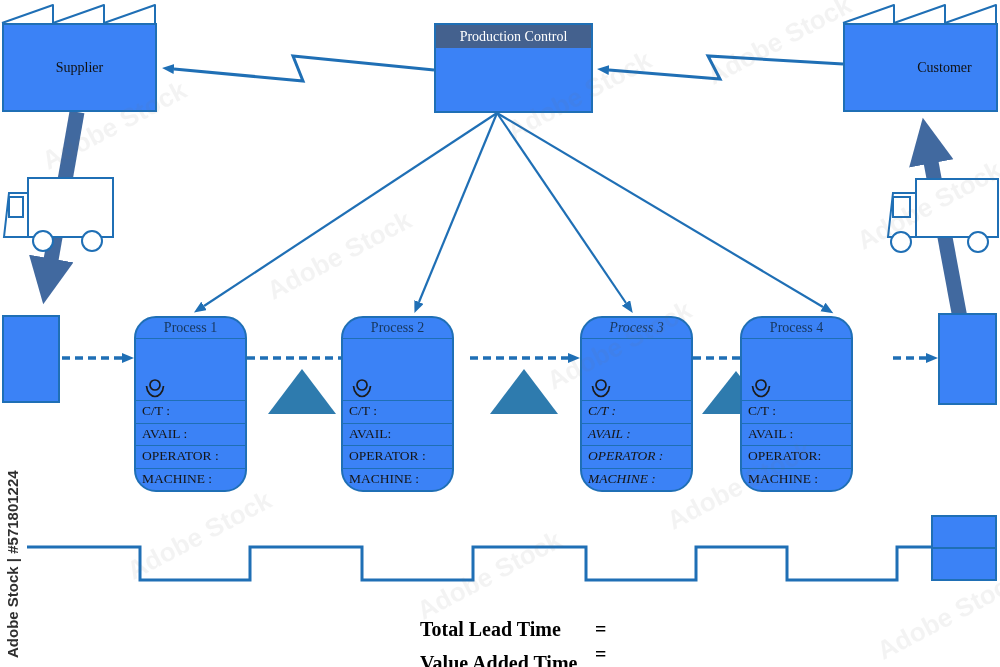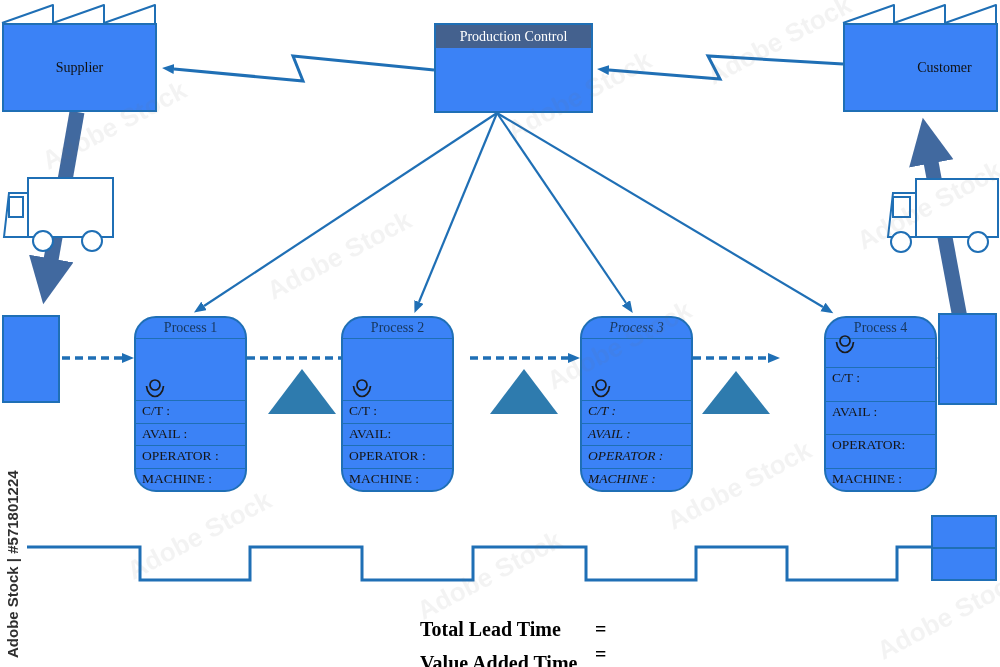--- a/index.html
+++ b/index.html
@@ -146,21 +146,21 @@
         <circle cx="11" cy="7" r="5" fill="none" stroke="#1b1b1b" stroke-width="1.7"></circle>
         <path d="M2.5 8 C3 15 7.5 18.5 11 18.5 C14.5 18.5 19 15 19.5 8" fill="none" stroke="#1b1b1b" stroke-width="1.7"></path>
       </svg>
     </div>
     <div class="p-row">C/T :</div>
     <div class="p-row">AVAIL :</div>
     <div class="p-row">OPERATOR :</div>
     <div class="p-row">MACHINE :</div>
   </div>
 
-  <div class="box process" style="left:824px;gap:11px;">
+  <div class="box process" style="left:740px;">
     <div class="p-title">Process 4</div>
     <div class="p-spacer">
       <svg class="operator" width="22" height="20">
         <circle cx="11" cy="7" r="5" fill="none" stroke="#1b1b1b" stroke-width="1.7"></circle>
         <path d="M2.5 8 C3 15 7.5 18.5 11 18.5 C14.5 18.5 19 15 19.5 8" fill="none" stroke="#1b1b1b" stroke-width="1.7"></path>
       </svg>
     </div>
     <div class="p-row">C/T :</div>
     <div class="p-row">AVAIL :</div>
     <div class="p-row">OPERATOR:</div>

